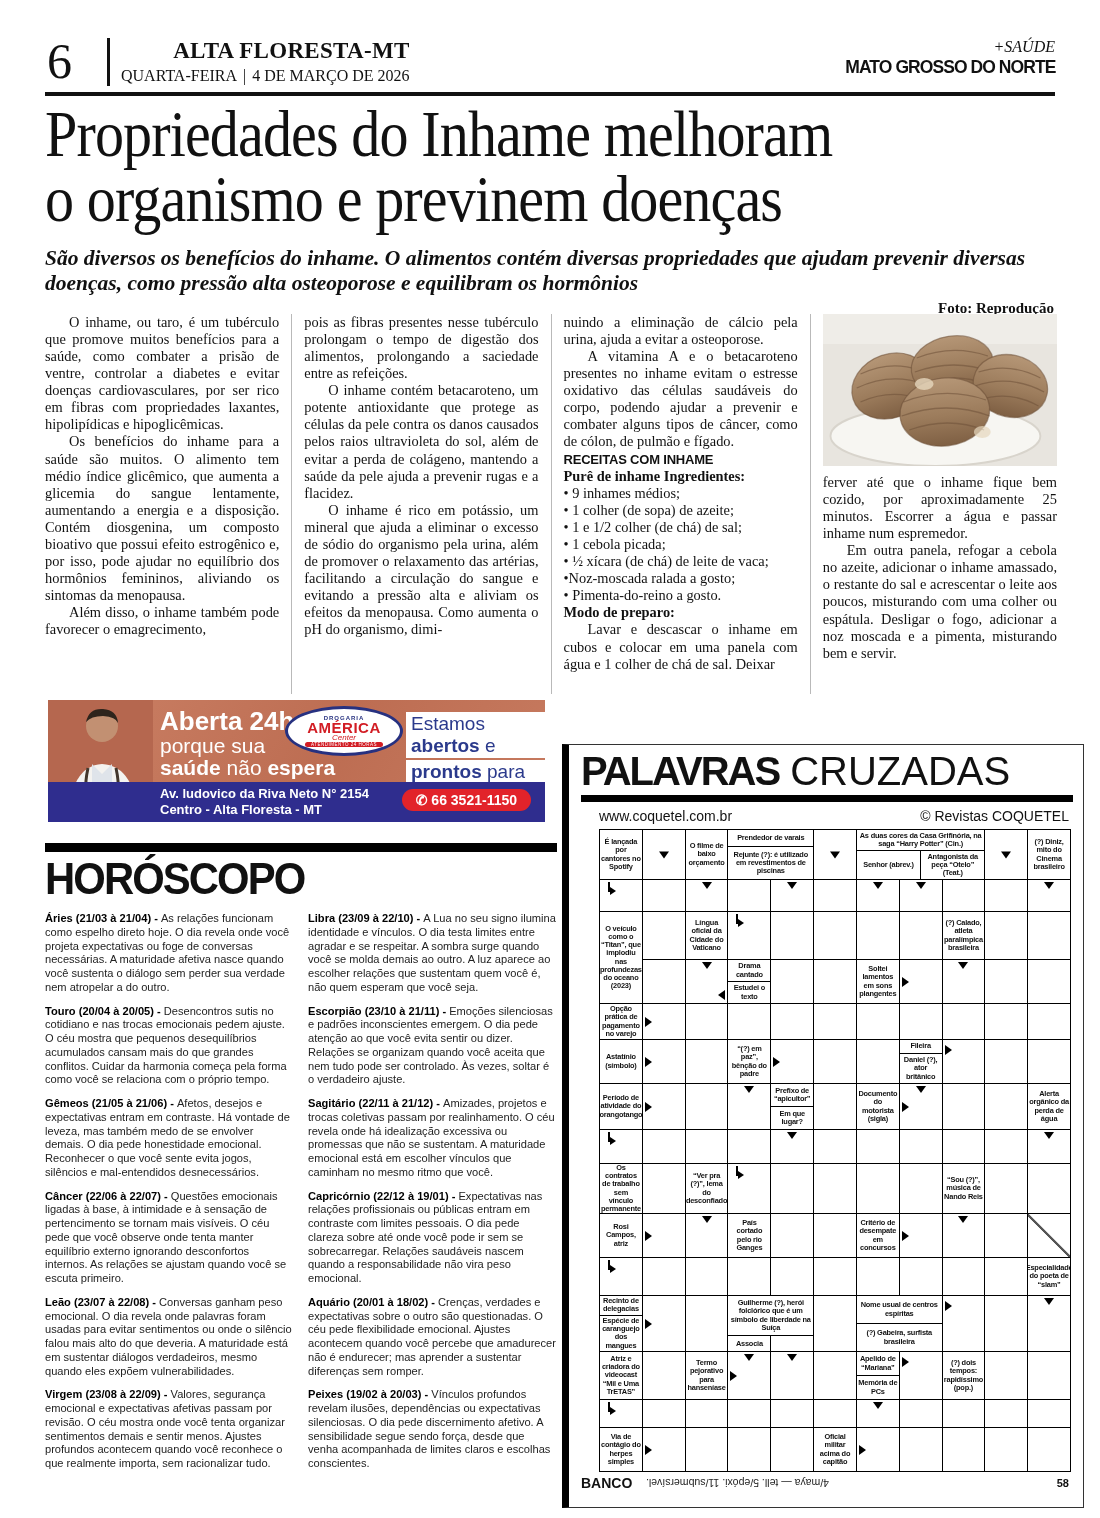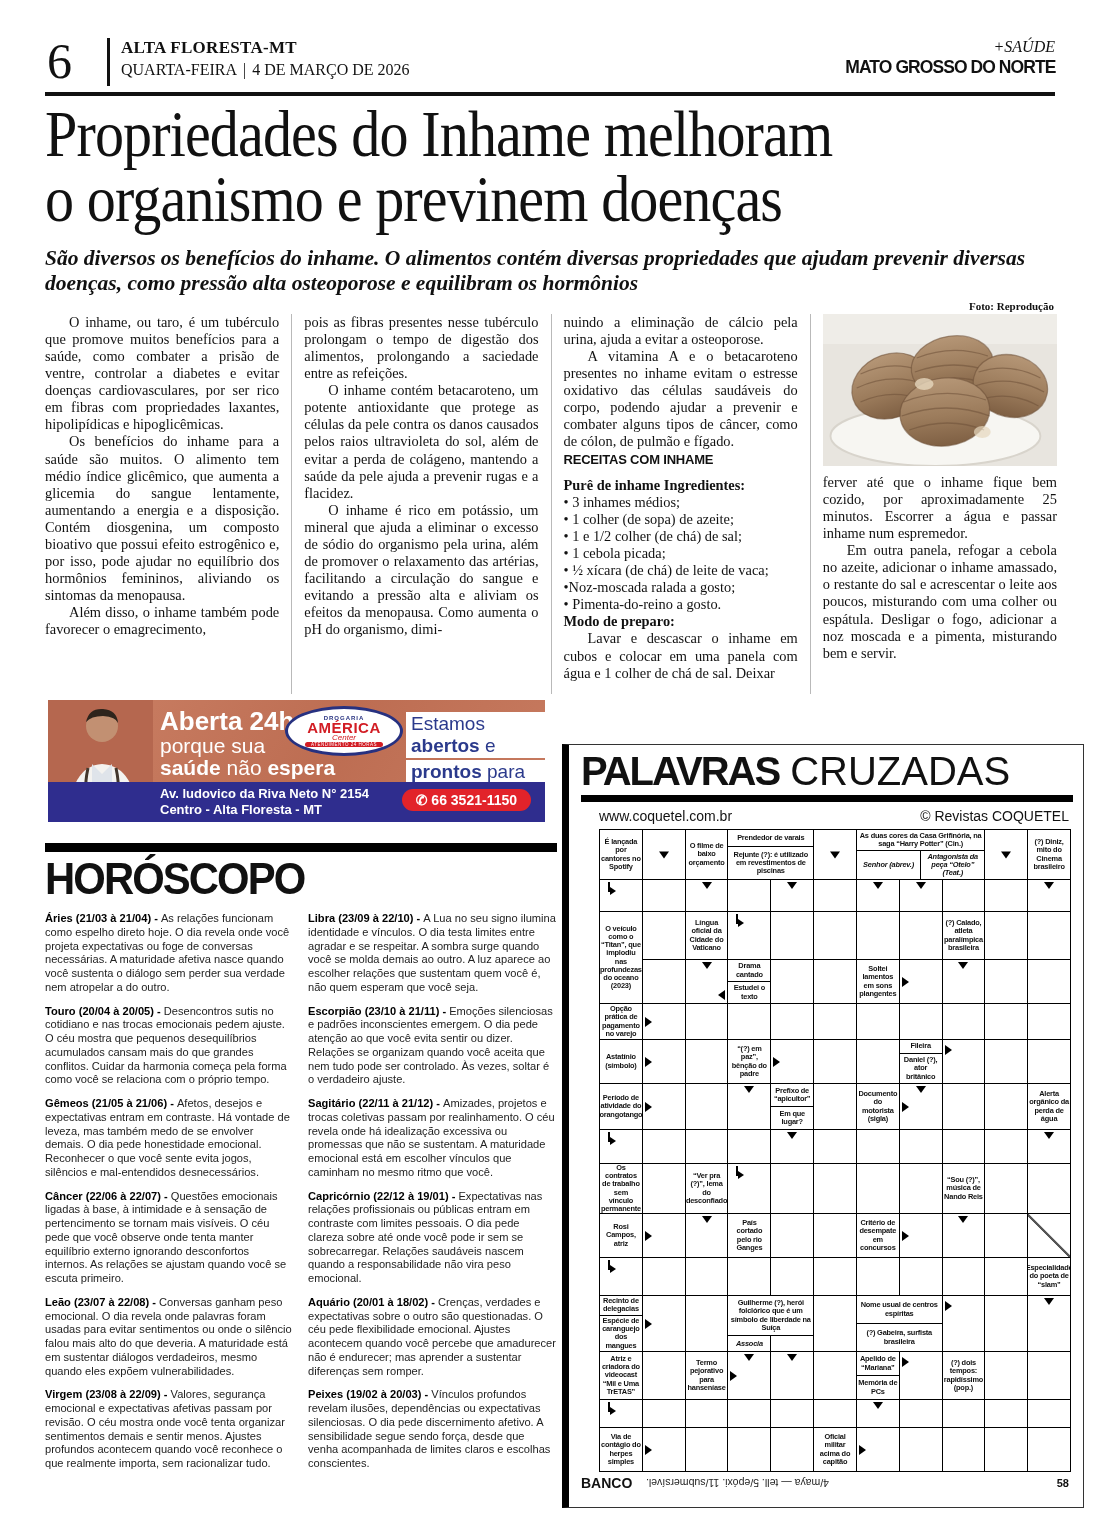--- a/index.html
+++ b/index.html
@@ -3,40 +3,40 @@
 <meta charset="utf-8">
 <style>
   html,body{margin:0;padding:0;background:#888;}
   .page{position:relative;width:1100px;height:1518px;background:#fff;margin:0 auto;overflow:hidden;
         font-family:"Liberation Serif",serif;color:#111;}
   
   .masthead{position:absolute;left:45px;top:36px;right:45px;height:52px;}
   .pagenum{position:absolute;left:2px;top:-4px;font-size:50px;font-family:"Liberation Serif",serif;}
   .mast-bar{position:absolute;left:62px;top:2px;width:3px;height:48px;background:#111;}
   .mast-left{position:absolute;left:76px;top:2px;}
-  .mast-paper{font-weight:bold;font-size:17px;letter-spacing:.3px;}
+  .mast-paper{font-weight:bold;font-size:23px;letter-spacing:.3px;text-align:right;}
   .mast-date{font-size:16px;margin-top:3px;}
   .mast-date .sep{padding:0 6px;}
   .mast-right{position:absolute;right:0;top:2px;text-align:right;}
   .mast-section{font-style:italic;font-size:16px;}
   .mast-region{font-family:"Liberation Sans",sans-serif;font-weight:bold;font-size:19px;letter-spacing:-1px;transform:scaleX(.92);transform-origin:right;}
   .mast-rule{position:absolute;left:45px;right:45px;top:92px;height:3px;background:#111;border-bottom:1px solid #111;}
   
   .headline{position:absolute;left:45px;top:102px;width:1015px;line-height:.98;}
   .headline div{font-size:66px;letter-spacing:-1px;transform:scaleX(.88);transform-origin:left;white-space:nowrap;}
   .subhead{position:absolute;left:45px;top:246px;width:1015px;font-weight:bold;font-style:italic;font-size:21.5px;line-height:1.18;}
-  .photocredit{position:absolute;right:46px;top:300px;font-size:11px;font-weight:bold;margin-left:44px;}
+  .photocredit{position:absolute;right:46px;top:300px;font-size:15px;font-weight:bold;margin-left:44px;}
   
   .bodycols{position:absolute;left:45px;top:314px;width:1012px;height:380px;display:flex;}
   .bcol{width:240px;padding-right:12px;border-right:1px solid #b9b9b9;font-size:14.4px;line-height:1.185;text-align:justify;}
   .bcol + .bcol{padding-left:12px;}
   .bcol:last-child{border-right:none;padding-right:0;}
   .bcol p{margin:0;}
   .ind{text-indent:24px;}
-  .rtitle{font-family:"Liberation Sans",sans-serif;font-weight:bold;font-size:13px;letter-spacing:-.2px;margin:1px 0 10px;}
+  .rtitle{font-family:"Liberation Sans",sans-serif;font-weight:bold;font-size:13px;letter-spacing:-.2px;margin:1px 0 1px;}
   .rsub{font-weight:bold;}
   .ing .li-item{text-align:left;}
   .photo-wrap{width:100%;height:152px;margin-bottom:8px;}
   .photo-wrap svg{display:block;width:100%;height:100%;}
   
   .ad{position:absolute;left:48px;top:700px;width:497px;height:122px;background:linear-gradient(120deg,#cb8166,#bd6d52 55%,#c77b60);overflow:hidden;}
   .ad-doctor{position:absolute;left:0;top:0;width:105px;height:122px;}
   .ad-main{position:absolute;left:112px;top:8px;color:#fff;font-family:"Liberation Sans",sans-serif;line-height:1.05;}
   .ad-l1{font-size:26px;font-weight:bold;}
   .ad-l2{font-size:21px;font-weight:300;}
@@ -67,21 +67,21 @@
   .cw-t2{font-size:40px;font-weight:normal;letter-spacing:0px;color:#111;}
   .cw-rule{height:7px;background:#000;margin:1px 10px 0 12px;}
   .cw-urlrow{display:flex;justify-content:space-between;margin:6px 14px 0 30px;font-family:"Liberation Sans",sans-serif;font-size:14px;}
   #cw-grid{display:grid;margin:5px 12px 0 30px;border-top:1px solid #000;border-left:1px solid #000;}
   .cw-cell{position:relative;border-right:1px solid #000;border-bottom:1px solid #000;background:#fff;overflow:hidden;}
   .cw-clue{font-family:"Liberation Sans",sans-serif;font-weight:bold;font-size:7.4px;line-height:1.1;text-align:center;
            display:flex;flex-direction:column;justify-content:center;letter-spacing:-.2px;}
   .cw-part{padding:1px;flex:1 0 auto;display:flex;align-items:center;justify-content:center;}
   .cw-sep{border-top:1px solid #000;}
   .cw-cols{display:flex;padding:0;align-items:stretch;}
-  .cw-sub{flex:1;padding:1px;display:flex;align-items:center;justify-content:center;font-style:italic;}
+  .cw-sub{flex:1;padding:1px;display:flex;align-items:center;justify-content:center;}
   .cw-sub-sep{border-left:1px solid #000;}
   .cw-diag{background:linear-gradient(45deg,#fff 47%,#555 48%,#555 51%,#fff 52%);}
   .arr{position:absolute;}
   .arr .tri{display:block;width:0;height:0;}
   .arr-down.p-top{top:2px;left:50%;transform:translateX(-50%);}
   .arr-down.p-mid{top:50%;left:50%;transform:translate(-50%,-50%);}
   .arr-down .tri{border-left:5px solid transparent;border-right:5px solid transparent;border-top:7px solid #000;}
   .arr-right.p-mid{left:2px;top:50%;transform:translateY(-50%);}
   .arr-right.p-top{left:2px;top:5px;}
   .arr-right .tri{border-top:5px solid transparent;border-bottom:5px solid transparent;border-left:7px solid #000;}
@@ -133,21 +133,21 @@
       <p>pois as fibras presentes nesse tubérculo prolongam o tempo de digestão dos alimentos, prolongando a saciedade entre as refeições.</p>
       <p class="ind">O inhame contém betacaroteno, um potente antioxidante que protege as células da pele contra os danos causados pelos raios ultravioleta do sol, além de evitar a perda de colágeno, mantendo a saúde da pele ajuda a prevenir rugas e a flacidez.</p>
       <p class="ind">O inhame é rico em potássio, um mineral que ajuda a eliminar o excesso de sódio do organismo pela urina, além de promover o relaxamento das artérias, facilitando a circulação do sangue e evitando a pressão alta e aliviam os efeitos da menopausa. Como aumenta o pH do organismo, dimi-</p>
     </div>
     <div class="bcol">
       <p>nuindo a eliminação de cálcio pela urina, ajuda a evitar a osteoporose.</p>
       <p class="ind">A vitamina A e o betacaroteno presentes no inhame evitam o estresse oxidativo das células saudáveis do corpo, podendo ajudar a prevenir e combater alguns tipos de câncer, como de cólon, de pulmão e fígado.</p>
       <div class="rtitle">RECEITAS COM INHAME</div>
       <div class="rsub">Purê de inhame Ingredientes:</div>
       <div class="ing">
-          <div class="li-item">• 3 inhames médios;</div>
+          <div class="li-item">• 9 inhames médios;</div>
           <div class="li-item">• 1 colher (de sopa) de azeite;</div>
           <div class="li-item">• 1 e 1/2 colher (de chá) de sal;</div>
           <div class="li-item">• 1 cebola picada;</div>
           <div class="li-item">• ½ xícara (de chá) de leite de vaca;</div>
           <div class="li-item">•Noz-moscada ralada a gosto;</div>
           <div class="li-item">• Pimenta-do-reino a gosto.</div>
         </div>
       <div class="rsub">Modo de preparo:</div>
       <p class="ind">Lavar e descascar o inhame em cubos e colocar em uma panela com água e 1 colher de chá de sal. Deixar</p>
     </div>

